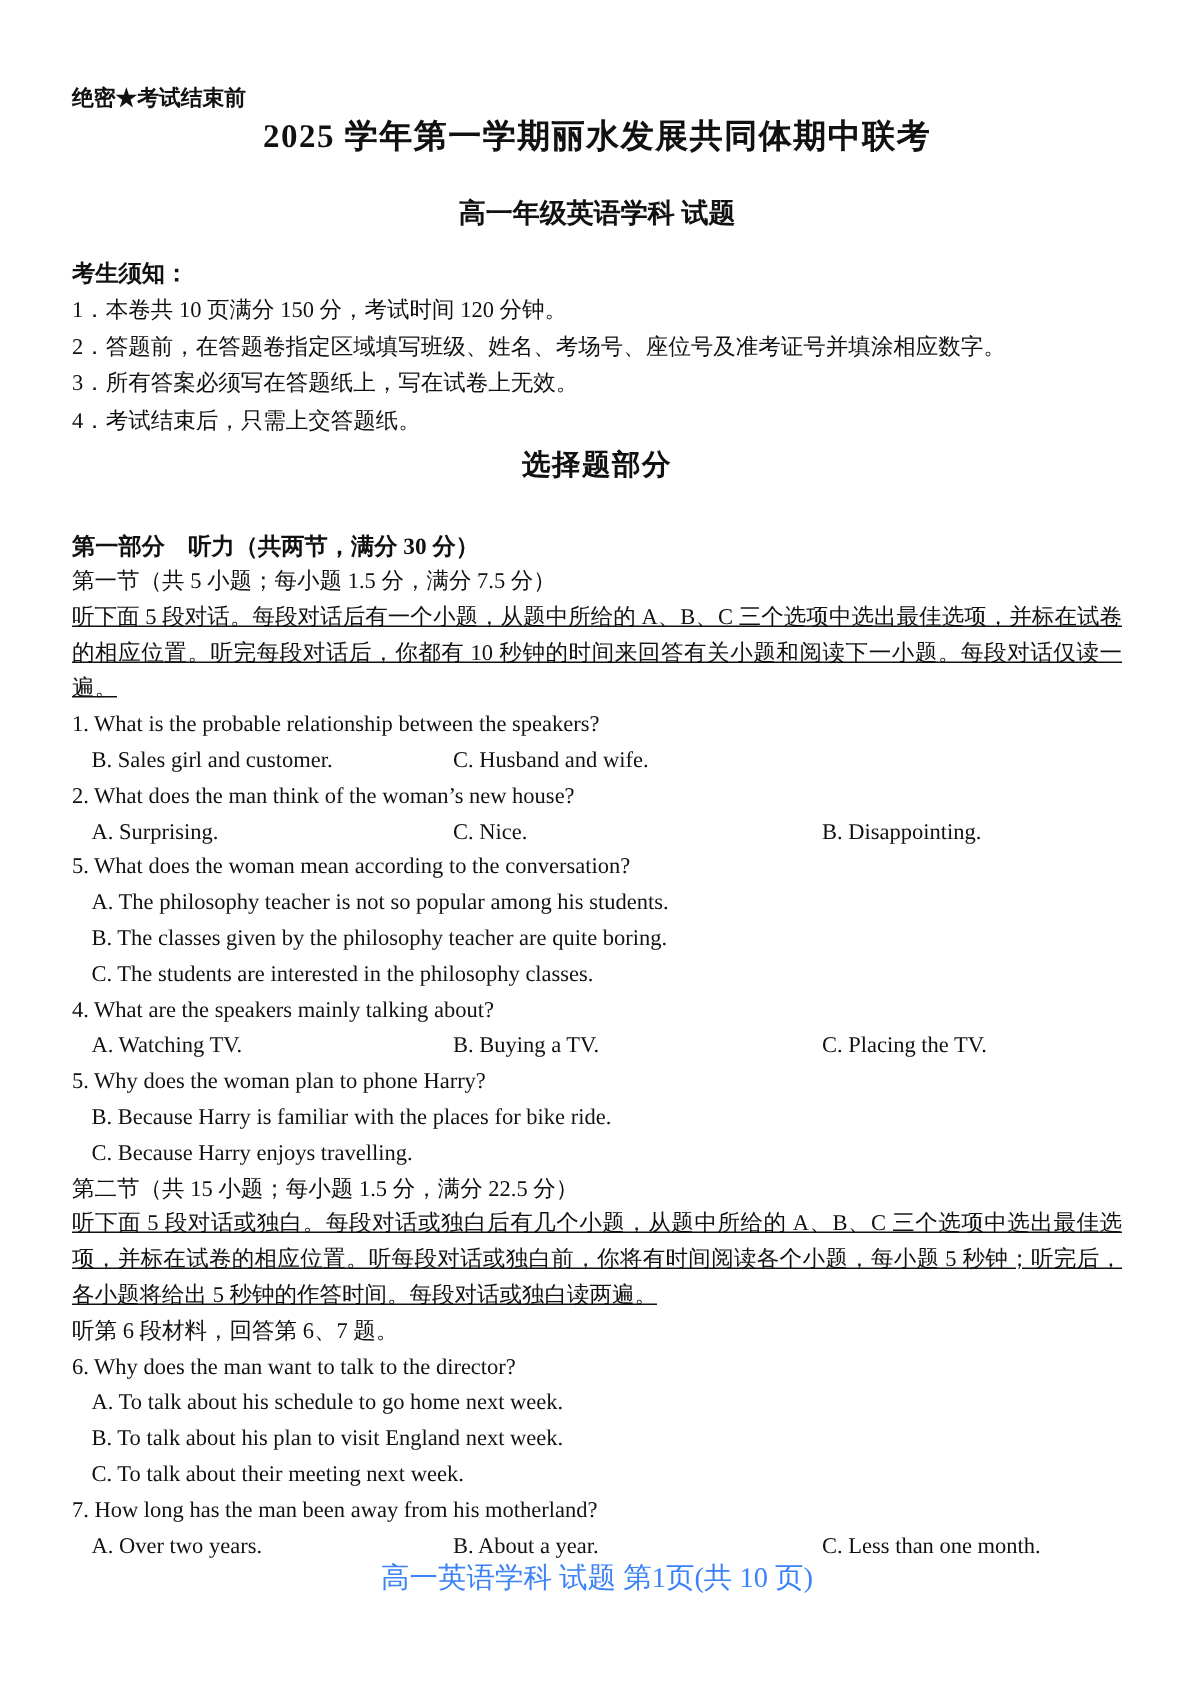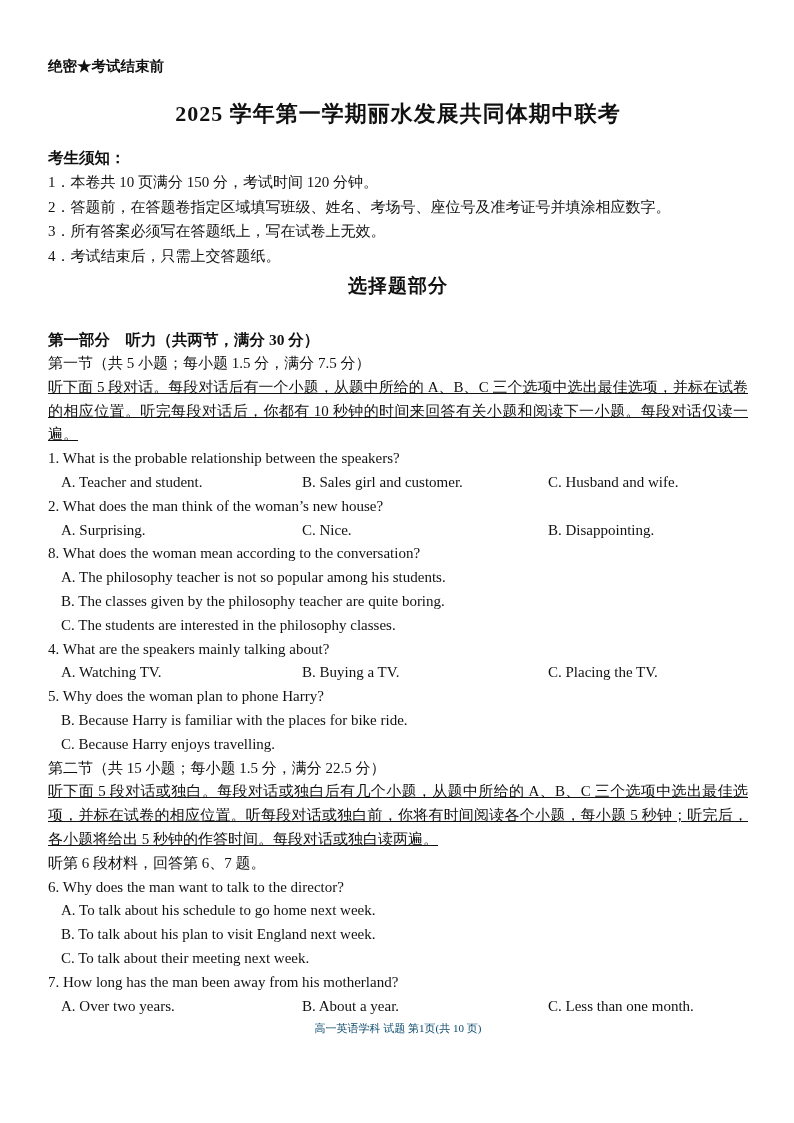--- a/index.html
+++ b/index.html
@@ -22,21 +22,21 @@
     width: 794px;
     height: 1123px;
     padding: 57px 46px 30px 48px;
   }
   .classification {
     font-weight: bold;
     font-size: 14.5px;
     line-height: 18px;
   }
   .exam-title {
-    margin-top: 24px;
+    margin-top: 1px;
     text-align: center;
     font-weight: bold;
     font-size: 22px;
     line-height: 30px;
     letter-spacing: 1px;
   }
   .exam-subtitle {
     margin-top: 24px;
     text-align: center;
     font-weight: bold;
@@ -86,70 +86,70 @@
     grid-template-columns: 241px 246px auto;
     margin-left: 13px;
     line-height: 23.8px;
   }
   .options-stacked .opt-line {
     margin-left: 13px;
     line-height: 23.8px;
   }
   .page-footer {
     text-align: center;
-    font-size: 11px;
+    font-size: 19px;
     line-height: 20px;
-    color: #0c4a6e;
+    color: #3b82f6;
   }
 </style>
 </head>
 <body>
 
 <div class="page">
 
   <div class="classification">绝密★考试结束前</div>
 
   <div class="exam-title">2025 学年第一学期丽水发展共同体期中联考</div>
 
+  <div class="exam-subtitle">高一年级英语学科 试题</div>
 
   <div class="notice-heading">考生须知：</div>
   <div class="notice-list">
     <div class="notice-item">1．本卷共 10 页满分 150 分，考试时间 120 分钟。</div>
     <div class="notice-item">2．答题前，在答题卷指定区域填写班级、姓名、考场号、座位号及准考证号并填涂相应数字。</div>
     <div class="notice-item">3．所有答案必须写在答题纸上，写在试卷上无效。</div>
     <div class="notice-item">4．考试结束后，只需上交答题纸。</div>
   </div>
 
   <div class="choice-heading">选择题部分</div>
 
   <div class="part-heading">第一部分　听力（共两节，满分 30 分）</div>
 
   <div class="section-heading">第一节（共 5 小题；每小题 1.5 分，满分 7.5 分）</div>
   <div class="cjk-para">听下面 5 段对话。每段对话后有一个小题，从题中所给的 A、B、C 三个选项中选出最佳选项，并标在试卷的相应位置。听完每段对话后，你都有 10 秒钟的时间来回答有关小题和阅读下一小题。每段对话仅读一遍。</div>
 
   <div class="question">
     <div class="q-text">1. What is the probable relationship between the speakers?</div>
     <div class="options-row">
-      <span class="opt">A. Teacher and student.</span>
       <span class="opt">B. Sales girl and customer.</span>
       <span class="opt">C. Husband and wife.</span>
     </div>
   </div>
 
   <div class="question">
     <div class="q-text">2. What does the man think of the woman’s new house?</div>
     <div class="options-row">
       <span class="opt">A. Surprising.</span>
       <span class="opt">C. Nice.</span>
       <span class="opt">B. Disappointing.</span>
     </div>
   </div>
 
   <div class="question options-stacked">
-    <div class="q-text">8. What does the woman mean according to the conversation?</div>
+    <div class="q-text">5. What does the woman mean according to the conversation?</div>
     <div class="opt-line">A. The philosophy teacher is not so popular among his students.</div>
     <div class="opt-line">B. The classes given by the philosophy teacher are quite boring.</div>
     <div class="opt-line">C. The students are interested in the philosophy classes.</div>
   </div>
 
   <div class="question">
     <div class="q-text">4. What are the speakers mainly talking about?</div>
     <div class="options-row">
       <span class="opt">A. Watching TV.</span>
       <span class="opt">B. Buying a TV.</span>

